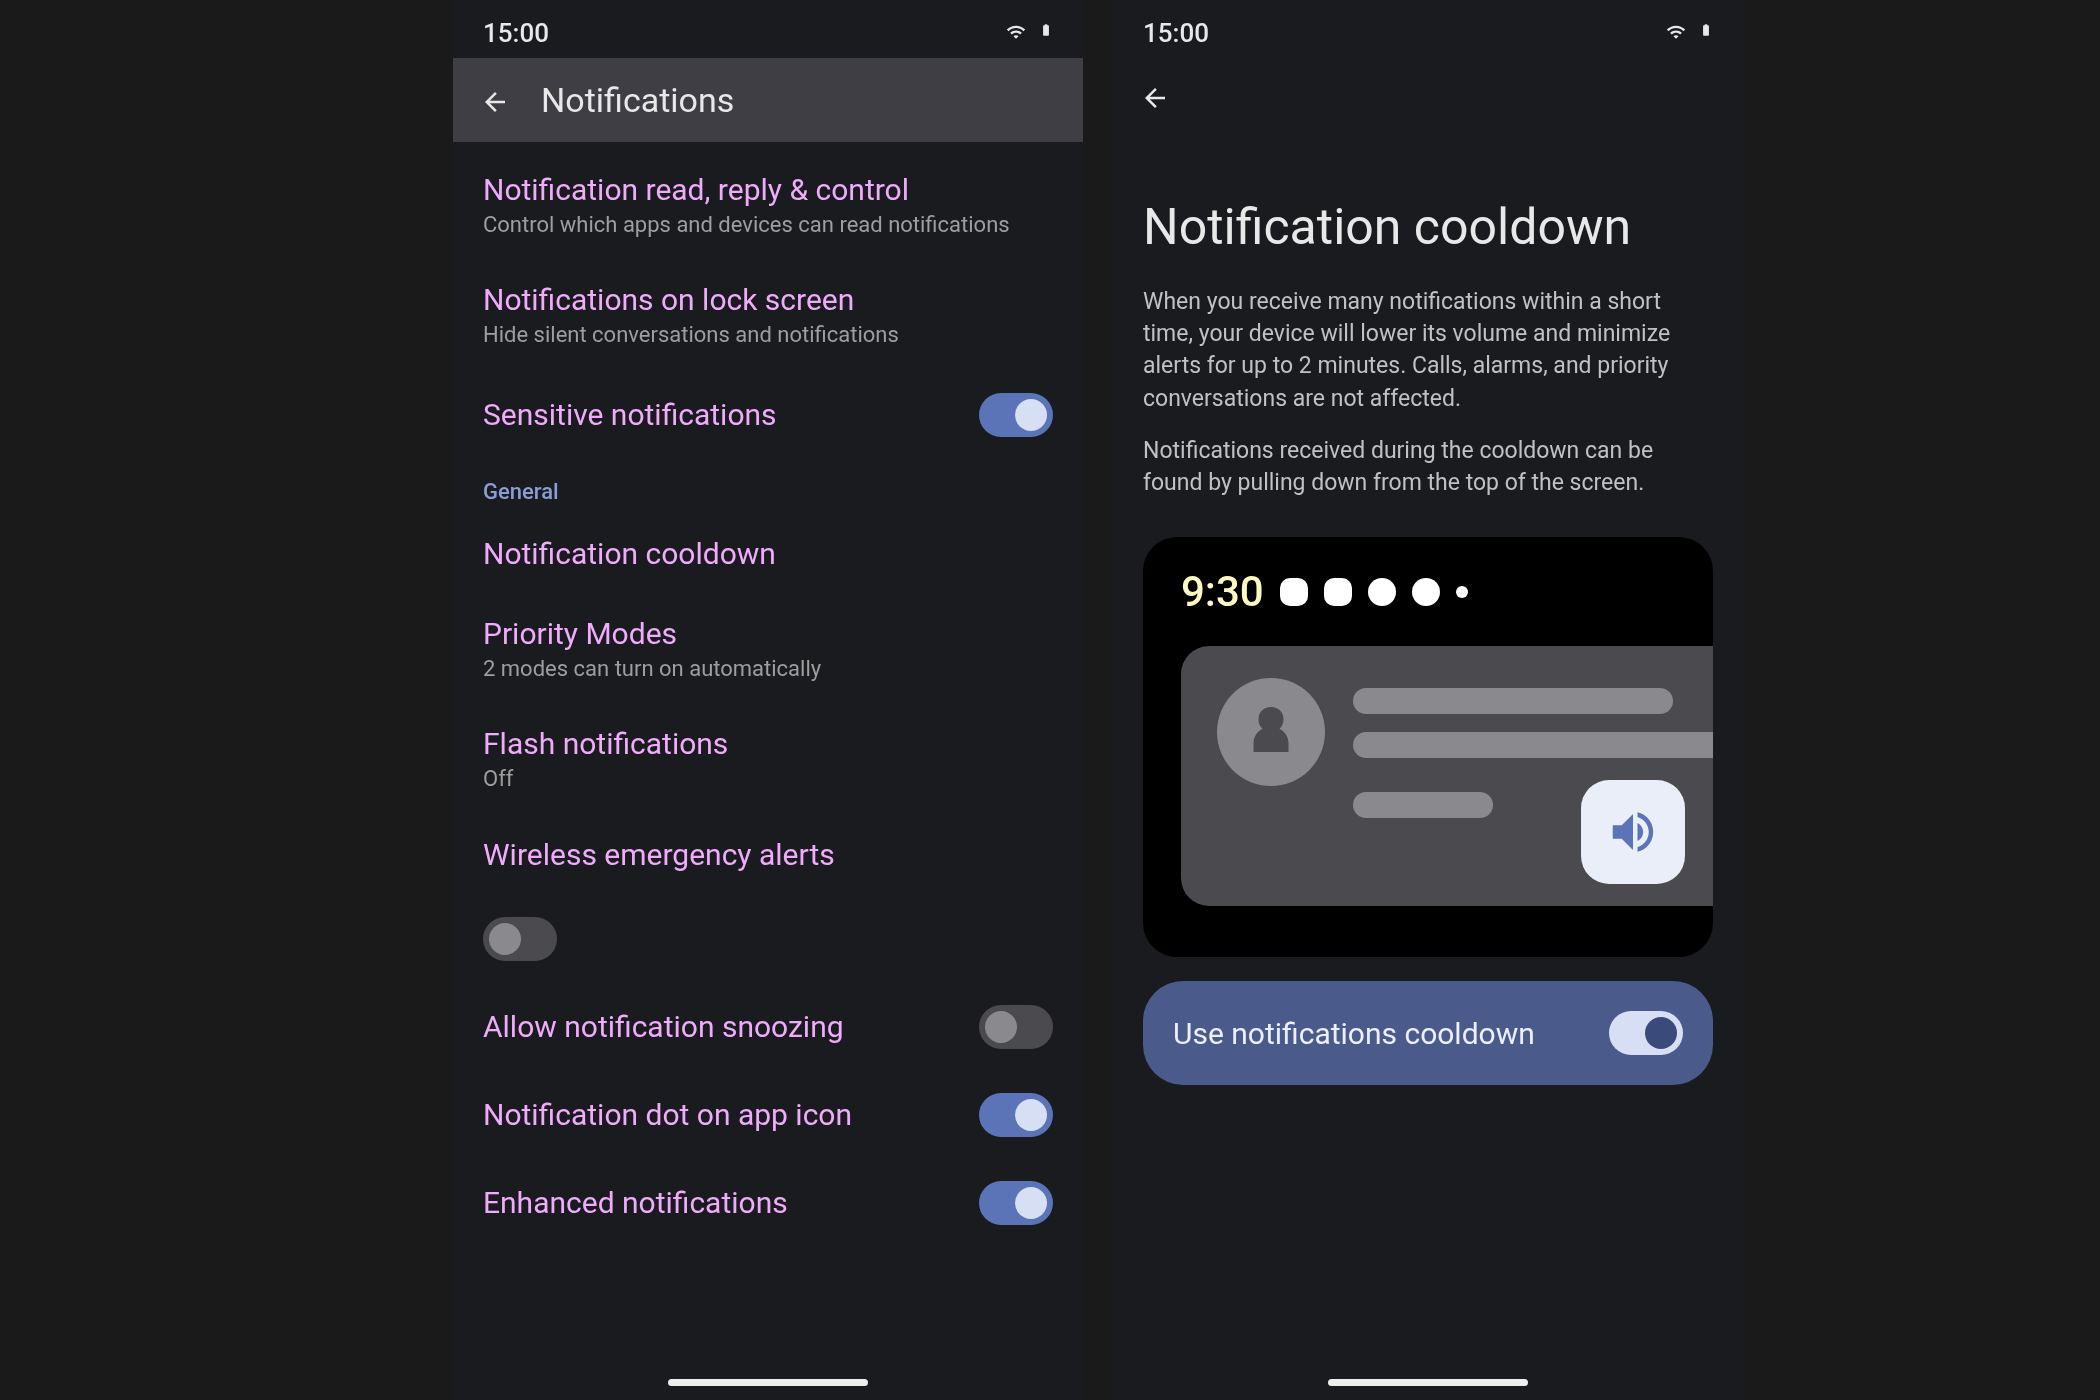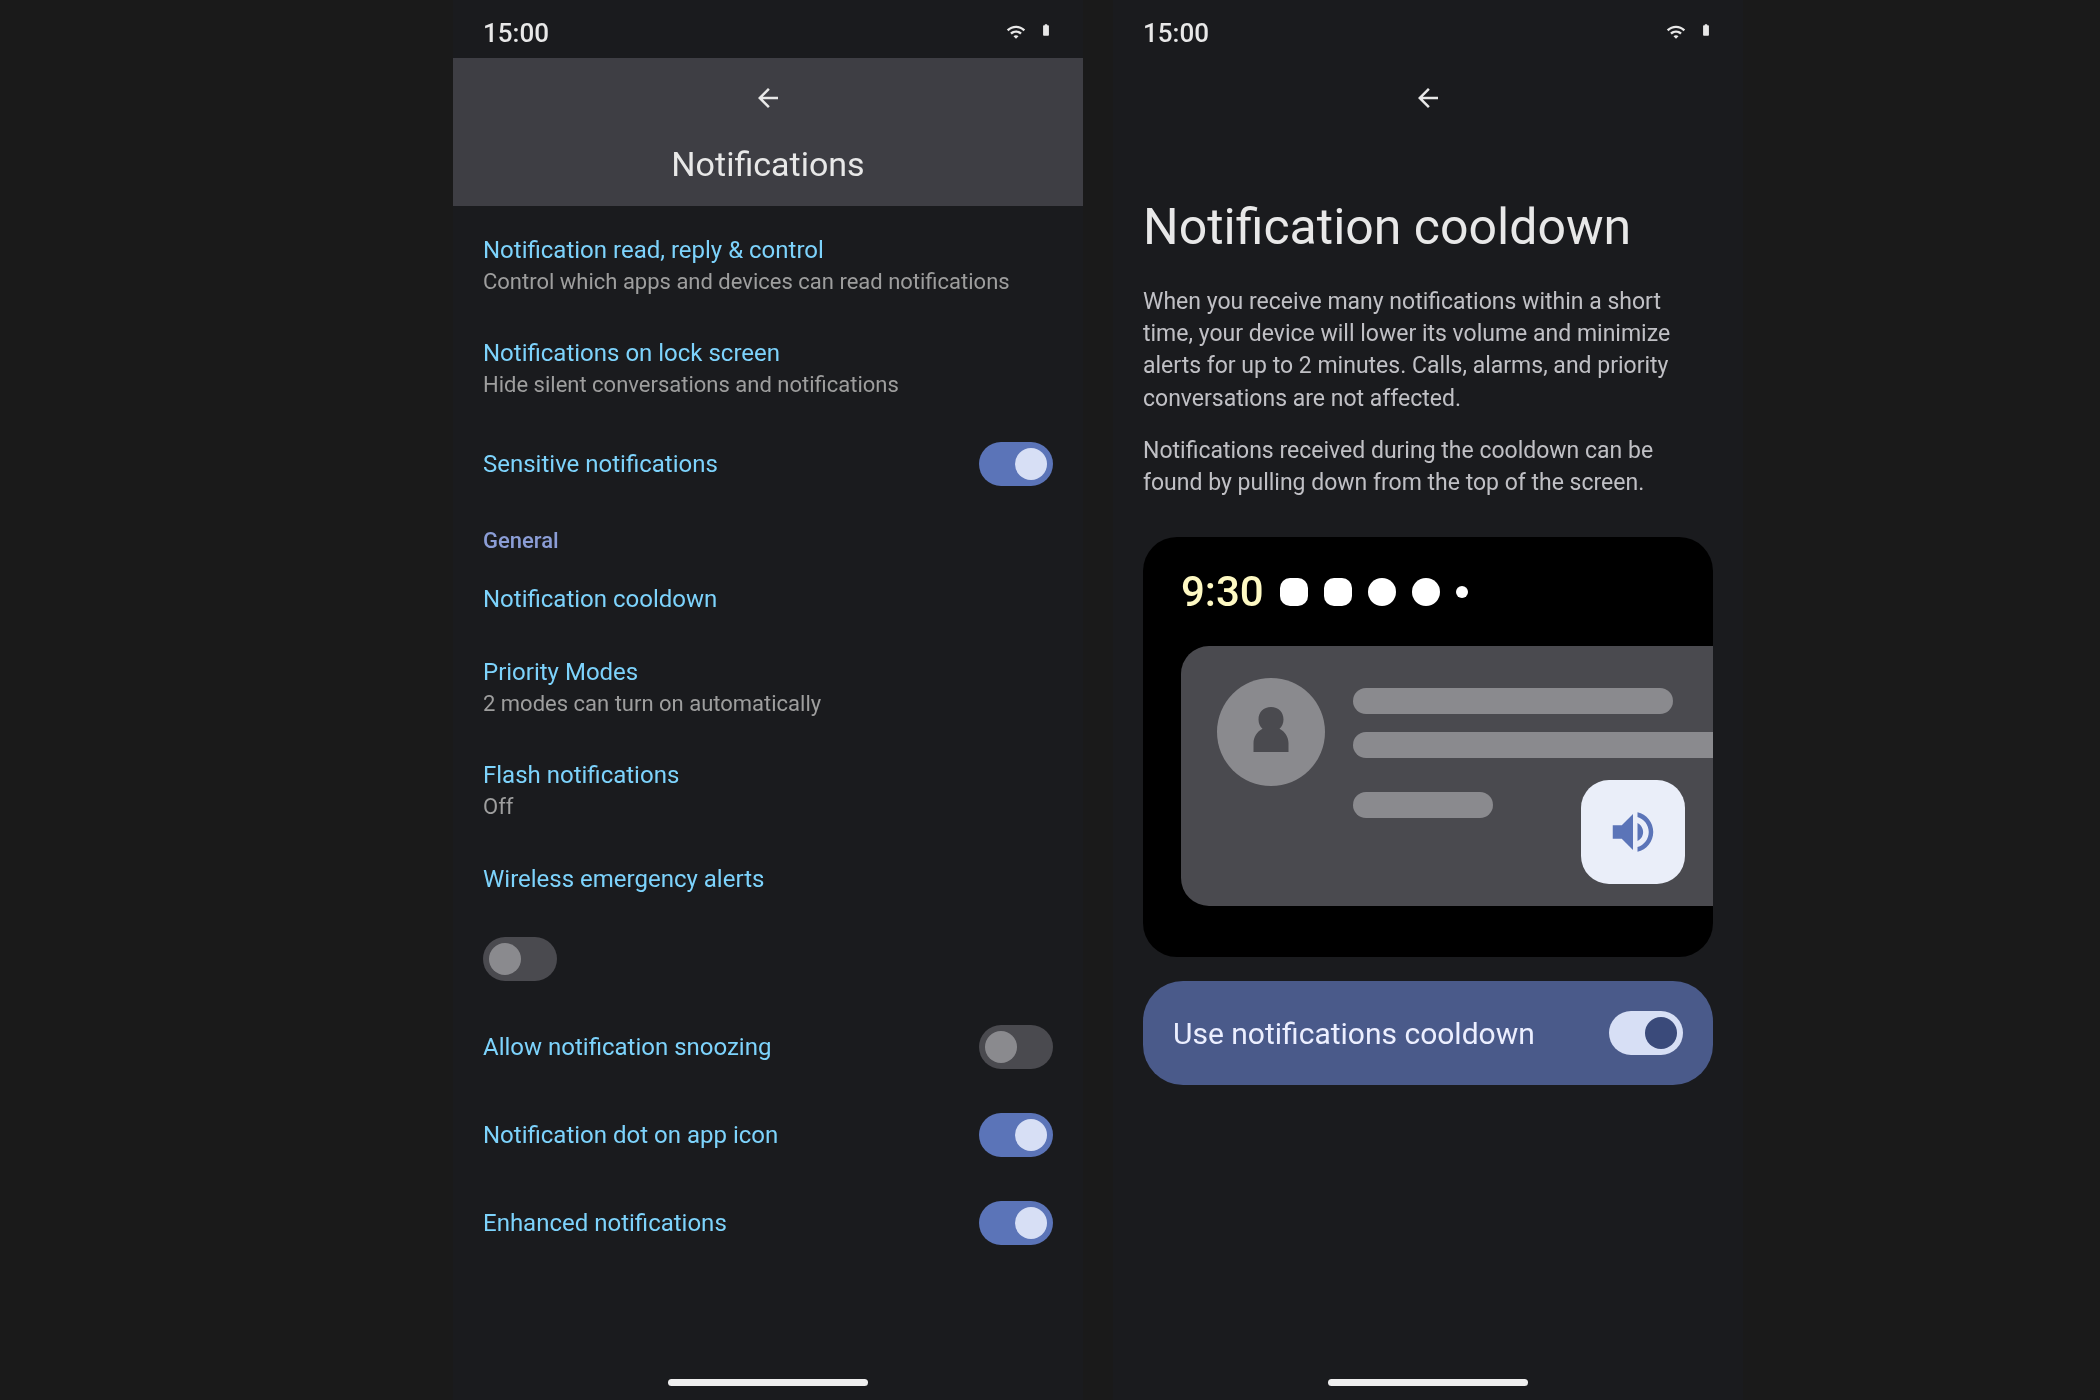--- a/index.html
+++ b/index.html
@@ -38,24 +38,23 @@
     font-weight: 500;
     color: #e8e8e8;
   }
   .statusbar .right { display: flex; gap: 10px; align-items: center; }
   .wifi-icon, .battery-icon { display: inline-block; }
   .wifi-icon svg, .battery-icon svg { fill: #e8e8e8; }
 
   
   .appbar {
     display: flex;
-    align-items: center;
+    align-items: flex-end;
     gap: 28px;
     padding: 22px 24px;
-    flex-direction: column;
   }
   .appbar.elevated { background: #3e3e44; }
   .appbar-title {
     font-size: 34px;
     font-weight: 400;
     color: #e8e8e8;
   }
   .back-btn {
     width: 36px;
     height: 36px;
@@ -76,23 +75,23 @@
   }
   .item {
     display: flex;
     align-items: center;
     justify-content: space-between;
     padding: 22px 30px;
     cursor: pointer;
   }
   .item .text { flex: 1; padding-right: 20px; }
   .item-title {
-    font-size: 24px;
+    font-size: 30px;
     font-weight: 400;
-    color: #7dd3fc;
+    color: #f0abfc;
     line-height: 1.2;
   }
   .item-sub {
     font-size: 22px;
     font-weight: 400;
     color: #9e9e9e;
     margin-top: 4px;
     line-height: 1.2;
   }
 

